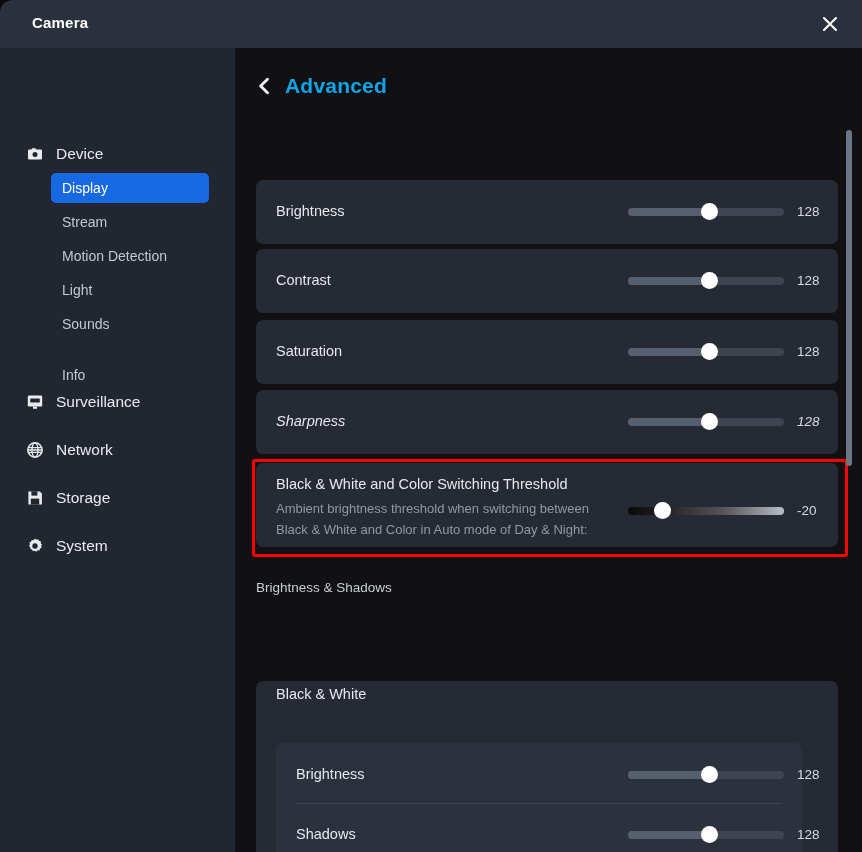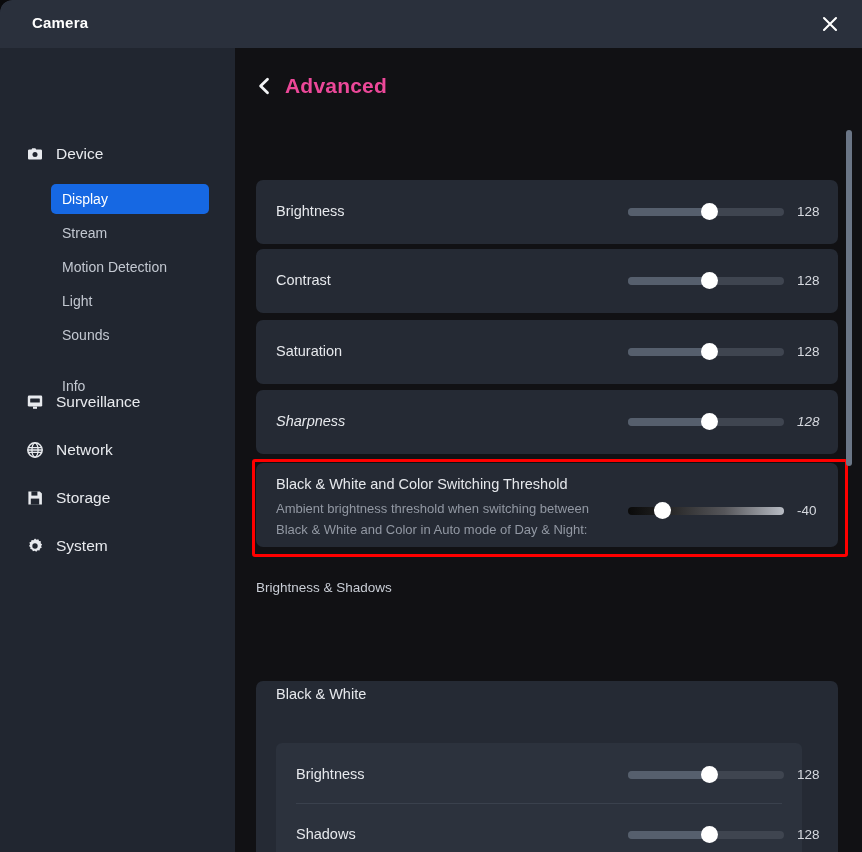--- a/index.html
+++ b/index.html
@@ -87,21 +87,20 @@
     left: 51px;
     width: 158px; height: 30px;
     display: flex;
     align-items: center;
     padding-left: 11px;
     box-sizing: border-box;
     border-radius: 5px;
     font-size: 14px;
     color: #c3c8d1;
     cursor: pointer;
-    margin-top: 11px;
   }
   .nav-sub.active {
     background: #1668e3;
     color: #ffffff;
   }
 
   
   .content {
     position: absolute;
     left: 235px; top: 48px;
@@ -114,21 +113,21 @@
     left: 22px; top: 26px;
     display: flex;
     align-items: center;
     gap: 14px;
     cursor: pointer;
   }
   .back-chev { display: block; }
   .page-title {
     font-size: 21px;
     font-weight: bold;
-    color: #ec4899;
+    color: #0ea5e9;
     letter-spacing: .2px;
   }
 
   .scroll-area {
     position: absolute;
     left: 0; top: 76px;
     width: 627px; height: 728px;
   }
 
   .card {
@@ -390,21 +389,21 @@
         </div>
         <div class="slider-val" style="left:541px; top:24px;">128</div>
       </div>
 
       <div class="card" style="top:339px; height:84px;">
         <div class="row-label" style="top:13px;">Black &amp; White and Color Switching Threshold</div>
         <div class="row-desc" style="top:35px;">Ambient brightness threshold when switching between Black &amp; White and Color in Auto mode of Day &amp; Night:</div>
         <div class="slider gradient" style="left:372px; top:44px; width:156px;">
           <div class="thumb" style="left:34px;"></div>
         </div>
-        <div class="slider-val" style="left:541px; top:40px;">-40</div>
+        <div class="slider-val" style="left:541px; top:40px;">-20</div>
       </div>
       <div class="hl-box" style="left:17px; top:335px; width:590px; height:92px;"></div>
 
       <div class="section-title" style="top:456px;">Brightness &amp; Shadows</div>
 
 
       <div class="card" style="top:557px; height:204px;">
         <div class="row-label" style="top:5px;">Black &amp; White</div>
 
         <div class="subpanel" style="top:62px; height:120px;">

